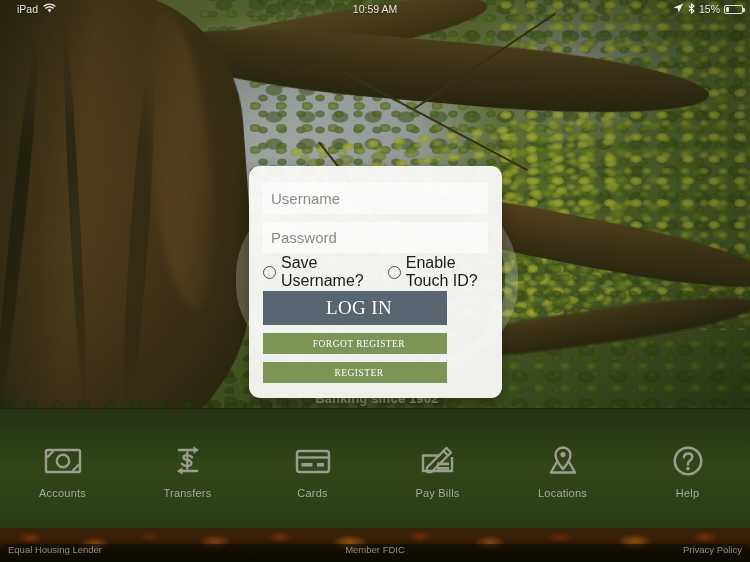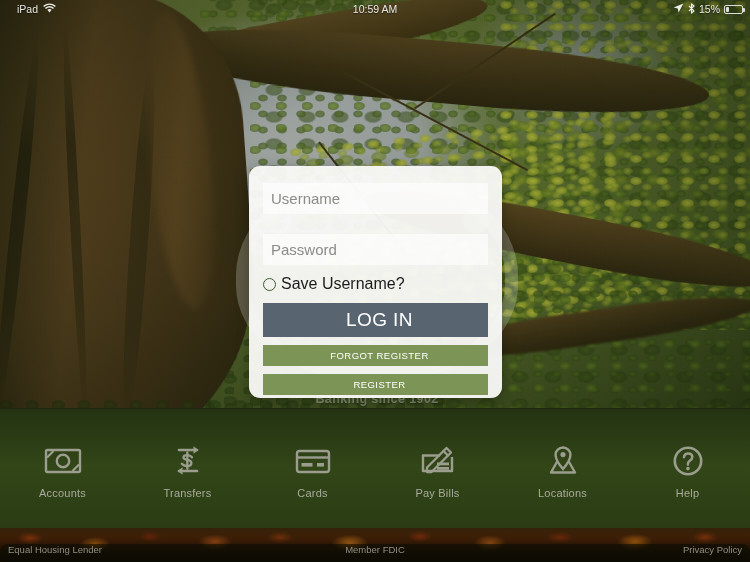--- a/index.html
+++ b/index.html
@@ -171,37 +171,37 @@
   .field {
     width:225px; height:31px;
     background:rgba(255,255,255,.62);
     border:none; outline:none;
     font-size:15px; color:#8b8b87;
     padding:0 8px;
     font-family:"Liberation Sans", sans-serif;
     display:flex; align-items:center;
   }
   .field::placeholder { color:#8b8b87; }
-  #password-field { margin-top:20px; }
+  #password-field { margin-top:8px; }
 
   #opt-row {
     display:flex; align-items:center;
     margin-top:9px; height:20px; font-size:16px; color:#1b1b1b;
   }
   .opt { display:flex; align-items:center; gap:5px; cursor:pointer; }
   #opt-touch { margin-left:24px; }
   .radio {
     width:13px; height:13px; border-radius:50%;
     border:1.7px solid #3e5b2c; background:transparent; flex:0 0 auto;
   }
 
   .btn {
-    width:225px; border:none; display:flex;
+    width:184px; border:none; display:flex;
     align-items:center; justify-content:center;
-    font-family:Liberation Sans, sans-serif;
+    font-family:Liberation Serif, serif;
     cursor:pointer; color:#fff;padding-left:8px;
   }
   #login-button {
     height:34px; margin-top:9px;
     background:#58646f;
     font-size:19px; letter-spacing:.4px;
   }
   #forgot-password-button, #register-button {
     height:21px; margin-top:8px;
     background:#7c9556;
@@ -334,20 +334,24 @@
 
   <input class="field" id="username-field" type="text" placeholder="Username" style="">
 
   <input class="field" id="password-field" type="password" placeholder="Password" style="">
 
   <div id="opt-row">
     <div class="opt" id="opt-save">
       <span class="radio"></span>
       <span>Save Username?</span>
     </div>
+    <div class="opt" id="opt-touch">
+      <span class="radio"></span>
+      <span>Enable Touch ID?</span>
+    </div>
   </div>
 
   <button class="btn" id="login-button">LOG IN</button>
 
   <button class="btn" id="forgot-password-button">FORGOT REGISTER</button>
 
   <button class="btn" id="register-button">REGISTER</button>
 </div>
 
 <div id="bottom-nav">

